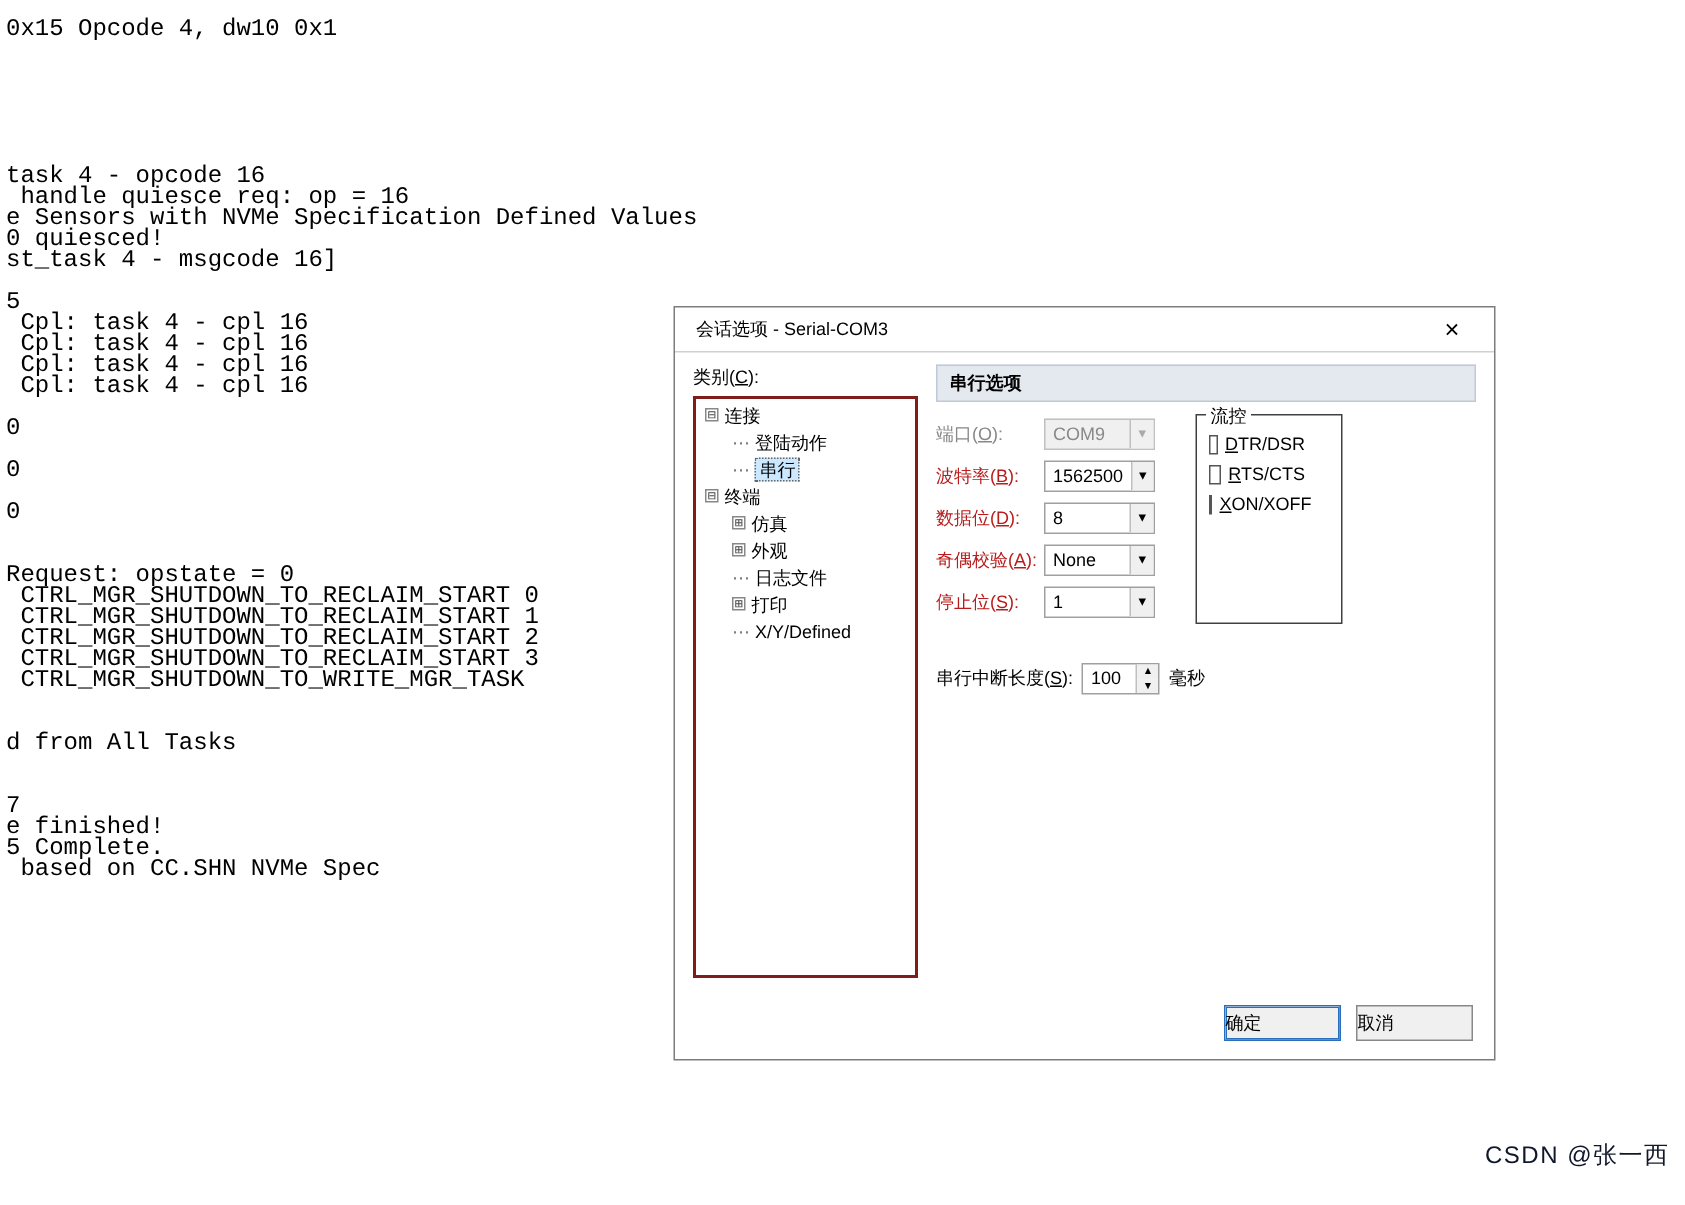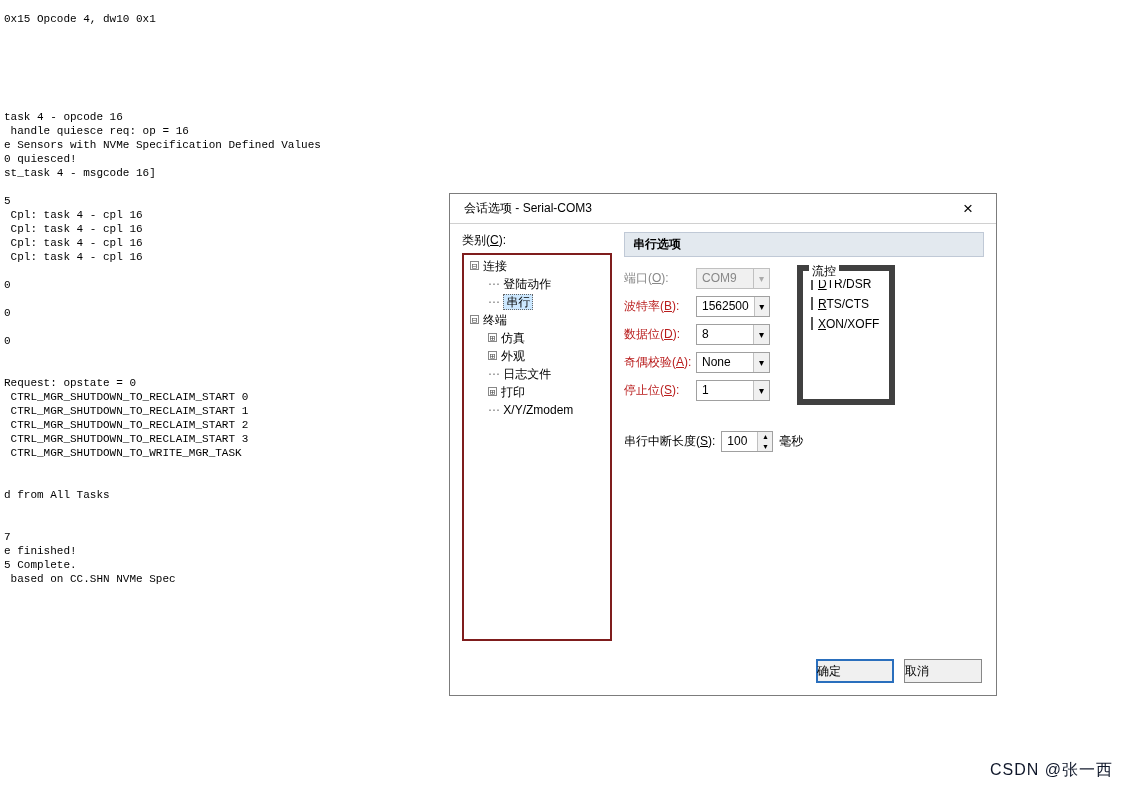--- a/index.html
+++ b/index.html
@@ -9,27 +9,27 @@
     background: #fff;
     font-family: "Consolas", "Microsoft YaHei", "SimSun", monospace;
     font-size: 12px;
     overflow: hidden;
   }
   .terminal {
     position: absolute; left: 0; top: 0; width: 1123px;
     padding: 12px 4px;
     white-space: pre;
     font-family: Consolas, "Courier New", monospace;
-    font-size: 11px;
+    font-size: 16px;
     line-height: 14px;
     color: #000;
   }
   .dialog {
     position: absolute;
-    left: 449px; top: 193px;
+    left: 449px; top: 204px;
     width: 548px; height: 503px;
     background: #fff;
     border: 1px solid #7c7c7c;
     box-shadow: none;
     font-family: "Microsoft YaHei", "SimSun", Tahoma, sans-serif;
     font-size: 12px;
   }
   .titlebar {
     height: 30px;
     display: flex; align-items: center;
@@ -84,31 +84,31 @@
     display: inline-flex; align-items: center;
     border: 1px solid #a0a0a0; background: #fff;
     height: 21px; width: 74px;
     font-size: 12px;
   }
   .combo .cv { flex: 1; padding: 0 5px; }
   .combo .ar { width: 16px; text-align: center; background: #f0f0f0; border-left: 1px solid #c0c0c0; font-size:10px; line-height:19px;}
   .combo.disabled { background: #f0f0f0; color: #888; border-color:#c0c0c0;}
   .combo.disabled .ar { background:#f0f0f0; color:#aaa;}
   .fieldset {
-    border: 6px solid #404040;
+    border: 1px solid #404040;
     padding: 6px 24px 8px 8px;
     width: 98px;
     position: relative;
     margin-top: 0px;
   }
   .fieldset .legend {
     position: absolute; top: -8px; left: 6px;
     background: #fff; padding: 0 3px; font-size: 12px;
   }
-  .chk-row { display: flex; align-items: flex-start; height: 20px; gap: 5px; }
+  .chk-row { display: flex; align-items: flex-end; height: 20px; gap: 5px; }
   .chk { width:13px; height:13px; border:1px solid #555; background:#fff;}
   .spinner {
     display: inline-flex; border:1px solid #a0a0a0; height:21px; width:52px; margin: 0 6px;
   }
   .spinner .sv { flex:1; padding:0 5px; line-height:19px;}
   .spinner .sbtns { width:15px; display:flex; flex-direction:column; border-left:1px solid #c0c0c0;}
   .spinner .sbtns div { flex:1; font-size:7px; text-align:center; background:#f0f0f0; line-height:9px;}
   .break-row { margin-top: 26px; display:flex; align-items:center; }
   .dlg-buttons {
     position: absolute; right: 14px; bottom: 12px;
@@ -183,21 +183,21 @@
       <div class="cat-label"><span>类别(</span><span class="u">C</span><span>):</span></div>
       <div class="tree">
         <div class="tree-node tw0"><span class="box">⊟</span><span>连接</span></div>
         <div class="tree-node tw1"><span class="dots">⋯ </span><span>登陆动作</span></div>
         <div class="tree-node tw1"><span class="dots">⋯ </span><span class="tree-sel">串行</span></div>
         <div class="tree-node tw0"><span class="box">⊟</span><span>终端</span></div>
         <div class="tree-node tw1"><span class="box">⊞</span><span>仿真</span></div>
         <div class="tree-node tw1"><span class="box">⊞</span><span>外观</span></div>
         <div class="tree-node tw1"><span class="dots">⋯ </span><span>日志文件</span></div>
         <div class="tree-node tw1"><span class="box">⊞</span><span>打印</span></div>
-        <div class="tree-node tw1"><span class="dots">⋯ </span><span>X/Y/Zmodem</span></div>
+        <div class="tree-node tw1"><span class="dots">⋯ </span><span>X/Y/Defined</span></div>
       </div>
     </div>
 
     <div class="right-panel">
       <div class="panel-header">串行选项</div>
 
       <div class="form-area">
         <div class="form-grid">
           <div class="form-row">
             <span class="lbl dis"><span>端口(<span class="u">O</span>):</span></span>

